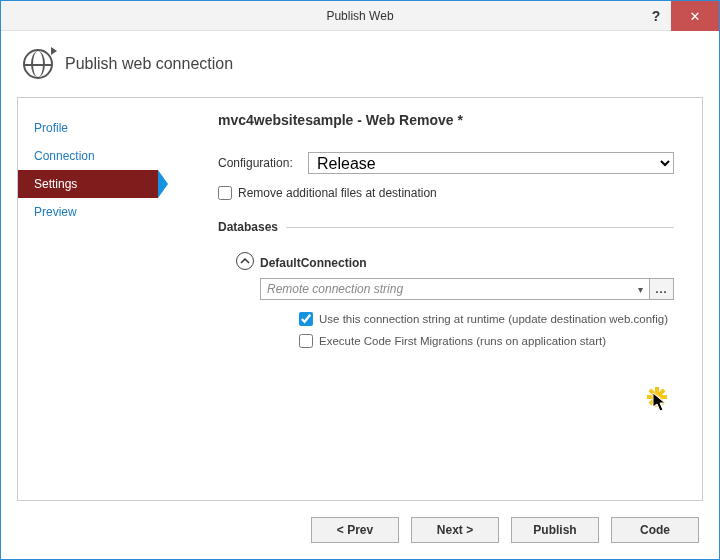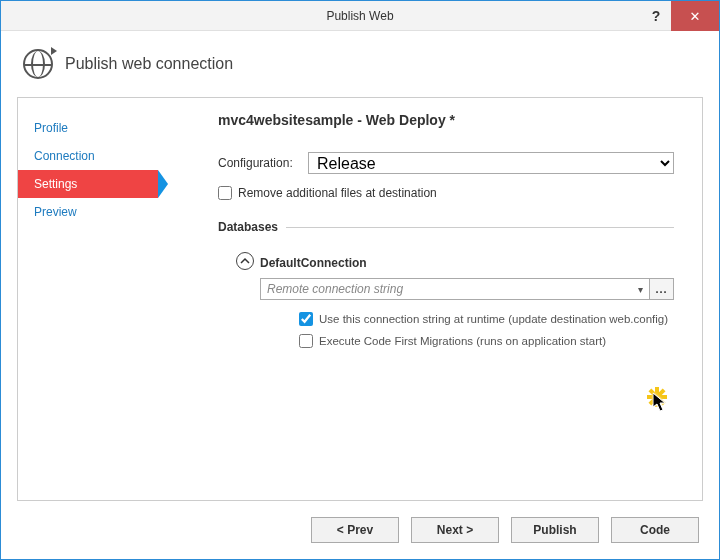--- a/index.html
+++ b/index.html
@@ -61,21 +61,21 @@
   .sidebar {
     width: 140px; padding: 16px 0 0 0;
     border-right: 0;
     font-size: 12px;
   }
   .sidebar-item {
     padding: 7px 16px; color: #1e7bbf; cursor: pointer;
     position: relative;
   }
   .sidebar-item.selected {
-    background: #ef4444; color: #fff;
+    background: #7f1d1d; color: #fff;
   }
   .sidebar-item.selected::after {
     content: ""; position: absolute; right: -10px; top: 50%;
     transform: translateY(-50%);
     width: 0; height: 0;
     border-left: 10px solid #1593e2;
     border-top: 14px solid transparent;
     border-bottom: 14px solid transparent;
   }
 
@@ -195,21 +195,21 @@
       <div class="sidebar-item selected">
         <span>Settings</span>
       </div>
       <div class="sidebar-item">
         <span>Preview</span>
       </div>
     </div>
 
     <div class="main">
 
-      <h2>mvc4websitesample - Web Deploy *</h2>
+      <h2>mvc4websitesample - Web Remove *</h2>
 
       <div class="row">
         <span class="lbl">Configuration:</span>
         <select class="cfg">
           <option>Release</option>
         </select>
       </div>
 
       <label class="chk-row">
         <input type="checkbox" class="gray" style="">

